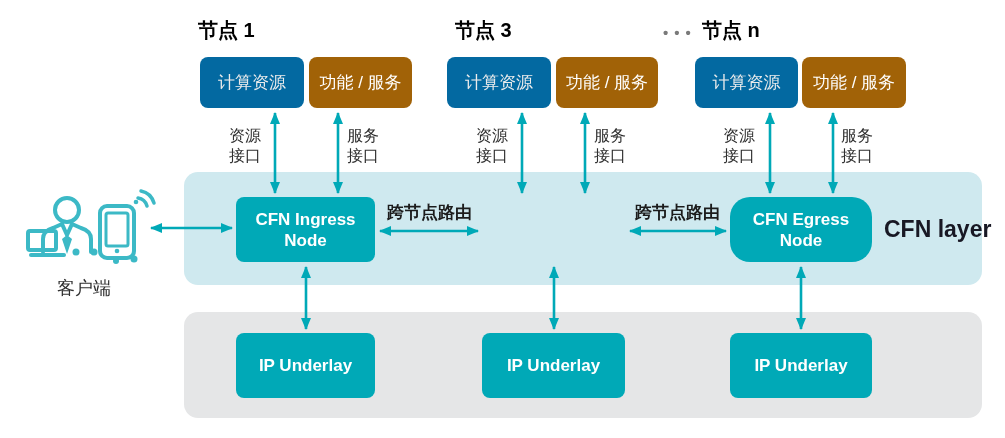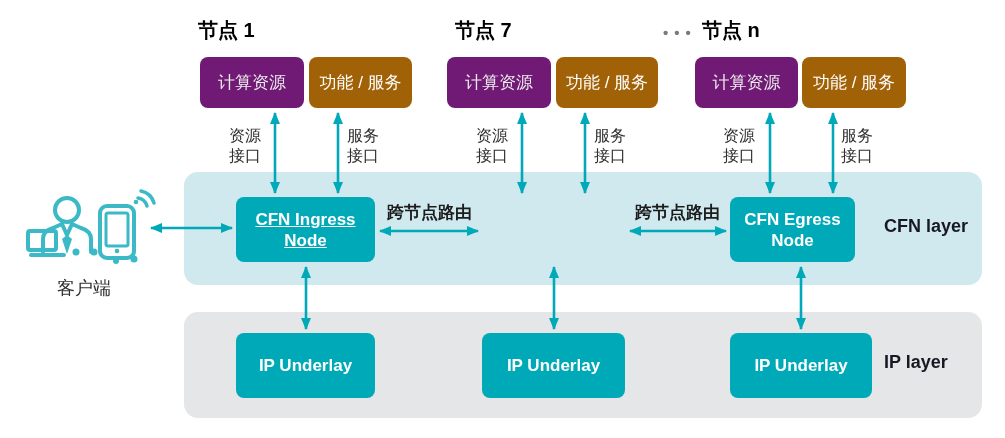--- a/index.html
+++ b/index.html
@@ -13,54 +13,54 @@
   }
   .ellipsis{
     position:absolute;top:24px;left:663px;font-size:15px;font-weight:bold;
     letter-spacing:6px;color:#7a7a7a;
   }
   .box-top{
     position:absolute;top:57px;height:51px;border-radius:8px;
     display:flex;align-items:center;justify-content:center;
     font-size:17px;
   }
-  .box-gray{background:#701a75;color:#ececec;}
+  .box-gray{background:#0369a1;color:#ececec;}
   .box-green{background:#a16207;color:#ffffff;}
   .iface-label{
     position:absolute;top:126px;font-size:16px;line-height:20px;
     color:#2f2f2f;white-space:pre-line;text-align:center;
   }
   .band{position:absolute;left:184px;width:798px;border-radius:14px;}
   .band-cfn{top:172px;height:113px;background:#cfe9ef;}
   .band-ip{top:312px;height:106px;background:#e5e6e7;}
   .node-box{
     position:absolute;height:65px;background:#00a9b7;border-radius:8px;
     color:#fff;font-weight:bold;font-size:17px;line-height:21px;
     display:flex;align-items:center;justify-content:center;
     text-align:center;white-space:pre-line;
   }
   .routing-label{
     position:absolute;top:201px;font-size:17px;color:#1c1c1c;font-weight:bold;
   }
   .layer-label{
-    position:absolute;font-size:18px;font-weight:bold;color:#181824;text-align:center;
+    position:absolute;font-size:23px;font-weight:bold;color:#181824;text-align:center;
   }
   .client-label{
     position:absolute;left:57px;top:276px;font-size:18px;color:#2f2f2f;
   }
   svg.overlay{position:absolute;left:0;top:0;pointer-events:none;}
   .arrow-line{stroke:#00a9b7;stroke-width:2.6;}
 </style>
 </head>
 <body>
 
 <div class="canvas">
 
   <div class="node-title" style="left:198px;">节点 1</div>
-  <div class="node-title" style="left:455px;">节点 7</div>
+  <div class="node-title" style="left:455px;">节点 3</div>
   <div class="ellipsis">•••</div>
   <div class="node-title" style="left:702px;">节点 n</div>
 
   <div class="box-top box-gray" style="left:200px;width:104px;">计算资源</div>
   <div class="box-top box-green" style="left:309px;width:103px;">功能 / 服务</div>
   <div class="box-top box-gray" style="left:447px;width:104px;">计算资源</div>
   <div class="box-top box-green" style="left:556px;width:102px;">功能 / 服务</div>
   <div class="box-top box-gray" style="left:695px;width:103px;">计算资源</div>
   <div class="box-top box-green" style="left:802px;width:104px;">功能 / 服务</div>
 
@@ -73,30 +73,29 @@
   <div class="iface-label" style="left:594px;">服务
 接口</div>
   <div class="iface-label" style="left:723px;">资源
 接口</div>
   <div class="iface-label" style="left:841px;">服务
 接口</div>
 
   <div class="band band-cfn"></div>
   <div class="layer-label" style="left:884px;top:216px;">CFN layer</div>
 
-  <div class="node-box" style="left:236px;top:197px;width:139px;text-decoration:underline;">CFN Ingress
+  <div class="node-box" style="left:236px;top:197px;width:139px;">CFN Ingress
 Node</div>
-  <div class="node-box" style="left:730px;top:197px;width:125px;">CFN Egress
+  <div class="node-box" style="left:730px;top:197px;width:142px;border-radius:20px;">CFN Egress
 Node</div>
 
   <div class="routing-label" style="left:387px;">跨节点路由</div>
   <div class="routing-label" style="left:635px;">跨节点路由</div>
 
   <div class="band band-ip"></div>
-  <div class="layer-label" style="left:884px;top:352px;">IP layer</div>
 
   <div class="node-box" style="left:236px;top:333px;width:139px;">IP Underlay</div>
   <div class="node-box" style="left:482px;top:333px;width:143px;">IP Underlay</div>
   <div class="node-box" style="left:730px;top:333px;width:142px;">IP Underlay</div>
 
   <svg class="overlay" style="left:26px;top:186px;pointer-events:none;" width="140" height="86" viewBox="0 0 140 86">
     <g fill="none" stroke="#3cb9c6" stroke-width="4" stroke-linecap="round" stroke-linejoin="round">
 
       <circle cx="41" cy="24" r="12"></circle>
       <path d="M17,66 V53 Q17,45 27,42 L36,38"></path>

